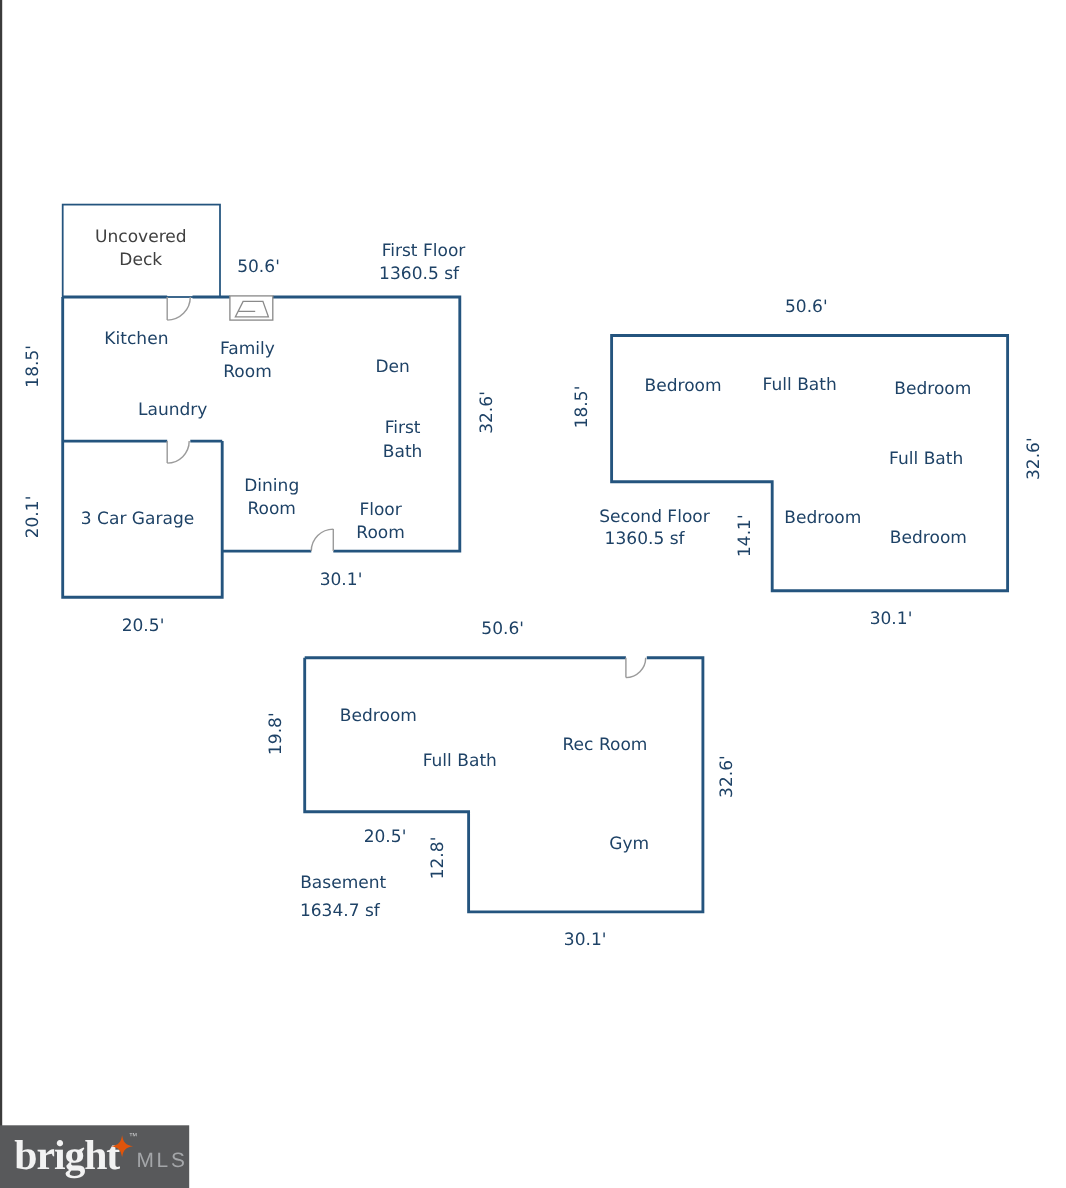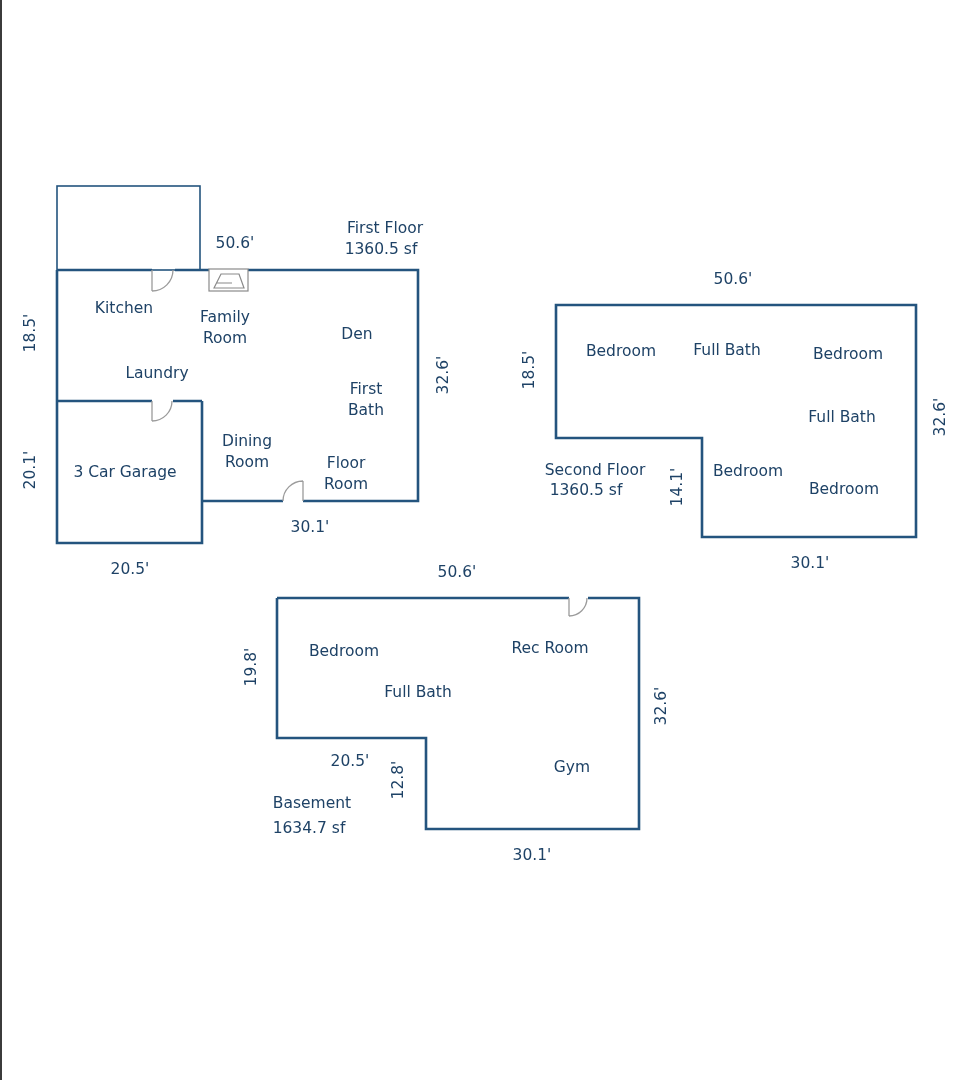--- a/index.html
+++ b/index.html
@@ -64,20 +64,21 @@
       <path d="M214,288 L221,274 L239,274 L244,288 Z M217,283 H232" fill="none" stroke="var(--fireplace)" stroke-width="1.2"></path>
     </g>
 
     <path d="M556,305 H916 V537 H702 V438 H556 Z" fill="none" stroke="var(--wall)" stroke-width="2.6"></path>
 
     <path d="M277,598 H569 M588,598 H639 V829 H426 V738 H277 V598" fill="none" stroke="var(--wall)" stroke-width="2.6"></path>
 
     <path d="M569,598 V616 M569,616 A18,18 0 0 0 587,598" fill="none" stroke="var(--door)" stroke-width="1.3"></path>
   </svg>
 
+  <span class="lbl wrap deck" style="left:128px;top:226px;width:112px;">Uncovered Deck</span>
   <span class="lbl" style="left:235px;top:243px;">50.6'</span>
   <span class="lbl" style="left:385px;top:228px;">First Floor</span>
   <span class="lbl" style="left:381px;top:249px;">1360.5 sf</span>
   <span class="lbl" style="left:124px;top:308px;">Kitchen</span>
   <span class="lbl wrap" style="left:225px;top:328px;width:78px;">Family Room</span>
   <span class="lbl" style="left:357px;top:334px;">Den</span>
   <span class="lbl" style="left:137px;top:373px;margin-left:20px;">Laundry</span>
   <span class="lbl wrap" style="left:366px;top:400px;width:60px;">First Bath</span>
   <span class="lbl wrap" style="left:247px;top:452px;width:78px;">Dining Room</span>
   <span class="lbl wrap" style="left:346px;top:474px;width:78px;">Floor Room</span>
@@ -97,24 +98,32 @@
   <span class="lbl" style="left:586px;top:490px;">1360.5 sf</span>
   <span class="lbl vert" style="left:677px;top:487px;">14.1'</span>
   <span class="lbl" style="left:748px;top:471px;">Bedroom</span>
   <span class="lbl" style="left:844px;top:489px;">Bedroom</span>
   <span class="lbl" style="left:810px;top:563px;">30.1'</span>
   <span class="lbl vert" style="left:529px;top:370px;">18.5'</span>
   <span class="lbl vert" style="left:940px;top:417px;">32.6'</span>
 
   <span class="lbl" style="left:457px;top:572px;">50.6'</span>
   <span class="lbl" style="left:344px;top:651px;">Bedroom</span>
-  <span class="lbl" style="left:550px;top:648px;text-align:right;">Rec Room</span>
+  <span class="lbl" style="left:550px;top:677px;text-align:right;">Rec Room</span>
   <span class="lbl" style="left:418px;top:692px;">Full Bath</span>
   <span class="lbl vert" style="left:251px;top:667px;">19.8'</span>
   <span class="lbl vert" style="left:661px;top:706px;">32.6'</span>
   <span class="lbl" style="left:350px;top:761px;">20.5'</span>
   <span class="lbl vert" style="left:398px;top:780px;">12.8'</span>
   <span class="lbl" style="left:572px;top:767px;">Gym</span>
   <span class="lbl" style="left:312px;top:803px;">Basement</span>
   <span class="lbl" style="left:309px;top:828px;">1634.7 sf</span>
   <span class="lbl" style="left:532px;top:855px;">30.1'</span>
 
+  <div class="footer">
+    <span class="brand">bright</span>
+    <svg class="brand-star" width="22" height="22" viewBox="-11 -11 22 22">
+      <path d="M0,-10 C1.2,-3.2 3.2,-1.2 10,0 C3.2,1.2 1.2,3.2 0,10 C-1.2,3.2 -3.2,1.2 -10,0 C-3.2,-1.2 -1.2,-3.2 0,-10 Z" fill="var(--star)"></path>
+    </svg>
+    <span class="brand-tm">™</span>
+    <span class="brand-mls">MLS</span>
+  </div>
 </div>
 
 </body></html>

